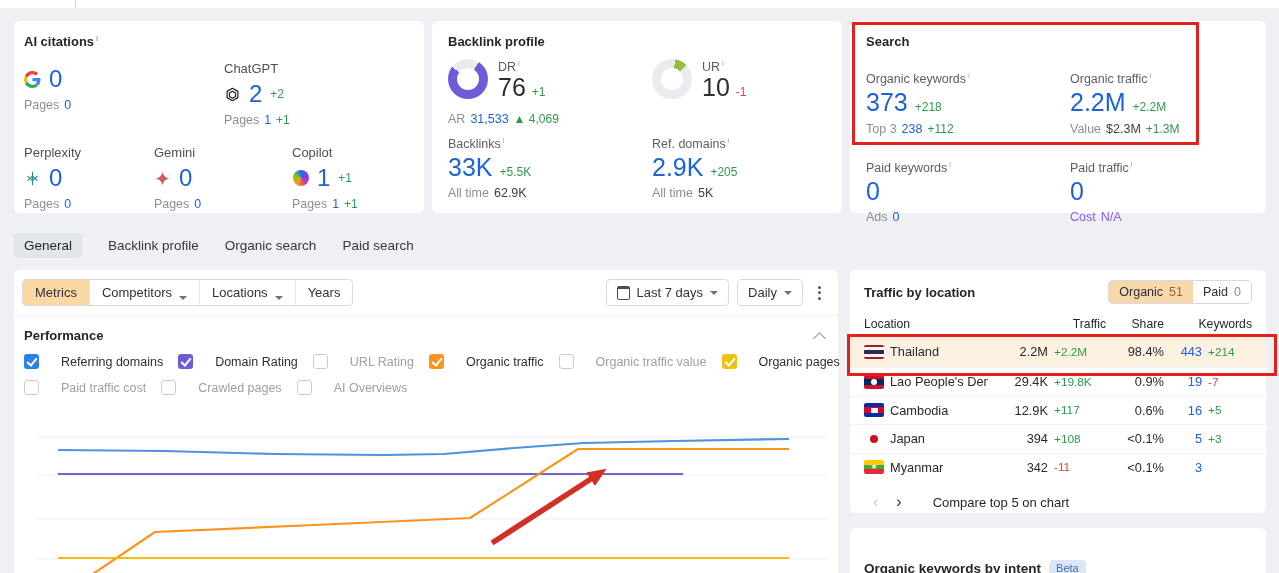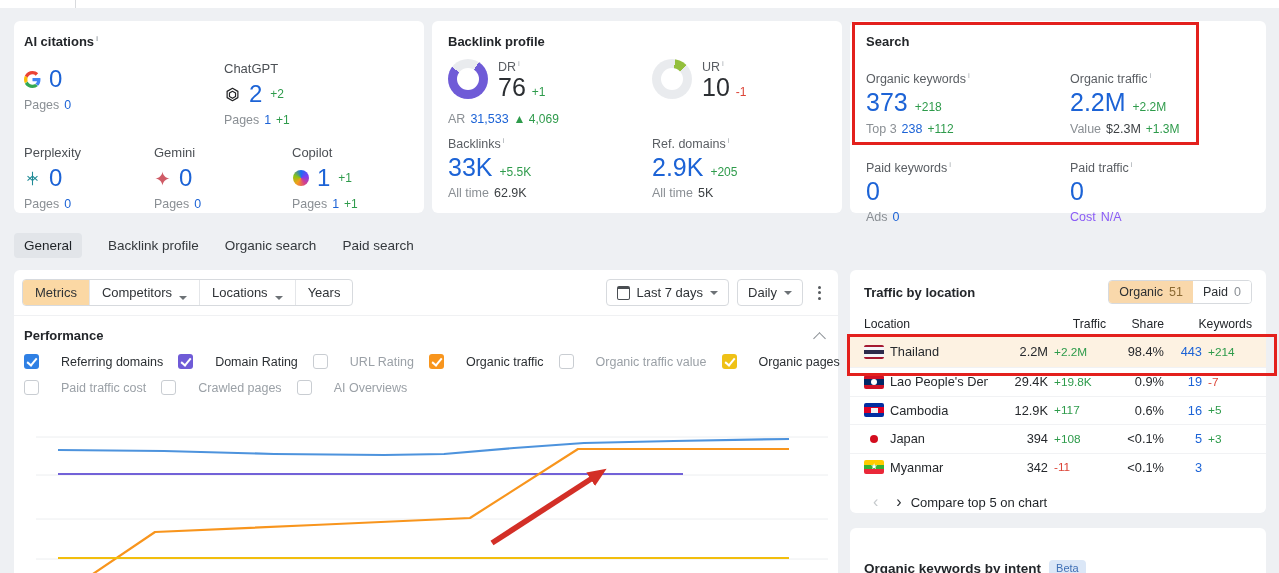--- a/index.html
+++ b/index.html
@@ -95,21 +95,21 @@
   .trow.hl-row{background:#fdf2e2;height:31px;border-top-color:transparent}
   .c-name{color:#26292d;white-space:nowrap;overflow:hidden}
   .c-traffic{text-align:right;color:#26292d}
   .c-share{text-align:right;color:#26292d}
   .c-kw{text-align:right;color:#1c63d6}
   .c-dl{font-size:11.8px}
   .h-loc{grid-column:1/3}.h-traffic{grid-column:3/5;text-align:right}.h-share{grid-column:5;text-align:right}.h-kw{grid-column:6/8;text-align:right}
   .tl-foot{display:flex;align-items:center;padding:13px 14px;font-size:13px}
   .pg{font-size:16px;line-height:1;cursor:pointer;padding:0 9px}
   .pg-prev{color:#c6cacd}.pg-next{color:#2b2f33}
-  .compare-link{color:#1f2327;cursor:pointer}
+  .compare-link{color:#1f2327;margin-left:22px;cursor:pointer}
 
   .flag{width:20px;height:14px;border-radius:2px;position:relative;display:inline-block;overflow:hidden;flex:none}
   .flag-th{background:linear-gradient(180deg,#a51931 0 17%,#f4f5f8 17% 34%,#2d2a4a 34% 66%,#f4f5f8 66% 83%,#a51931 83%)}
   .flag-la{background:linear-gradient(180deg,#ce1126 0 25%,#002868 25% 75%,#ce1126 75%)}
   .flag-la::after{content:"";position:absolute;left:50%;top:50%;width:6px;height:6px;margin:-3px 0 0 -3px;border-radius:50%;background:#fff}
   .flag-kh{background:linear-gradient(180deg,#032ea1 0 26%,#e00025 26% 74%,#032ea1 74%)}
   .flag-kh::after{content:"";position:absolute;left:50%;top:50%;width:7px;height:5px;margin:-2.5px 0 0 -3.5px;background:#f2f3f5}
   .flag-jp{background:#fff}
   .flag-jp::after{content:"";position:absolute;left:50%;top:50%;width:8px;height:8px;margin:-4px 0 0 -4px;border-radius:50%;background:#d30d1e}
   .flag-mm{background:linear-gradient(180deg,#fecb00 0 33%,#34b233 33% 66%,#ea2839 66%)}

